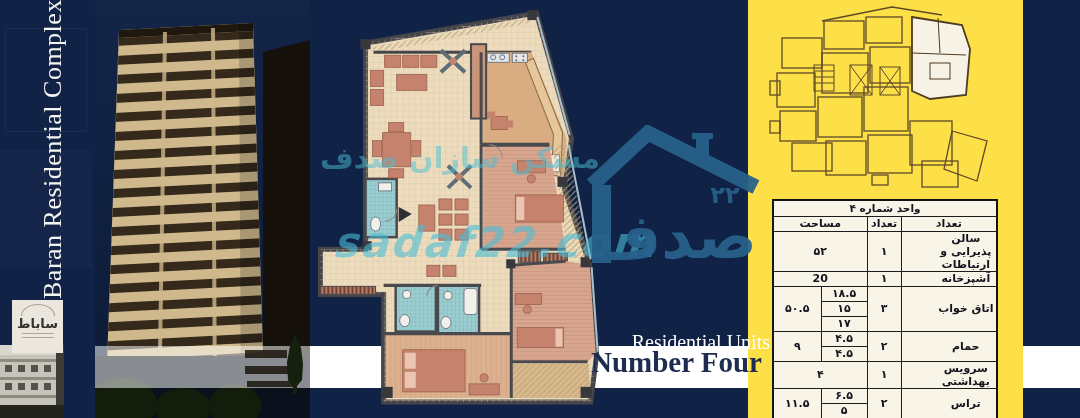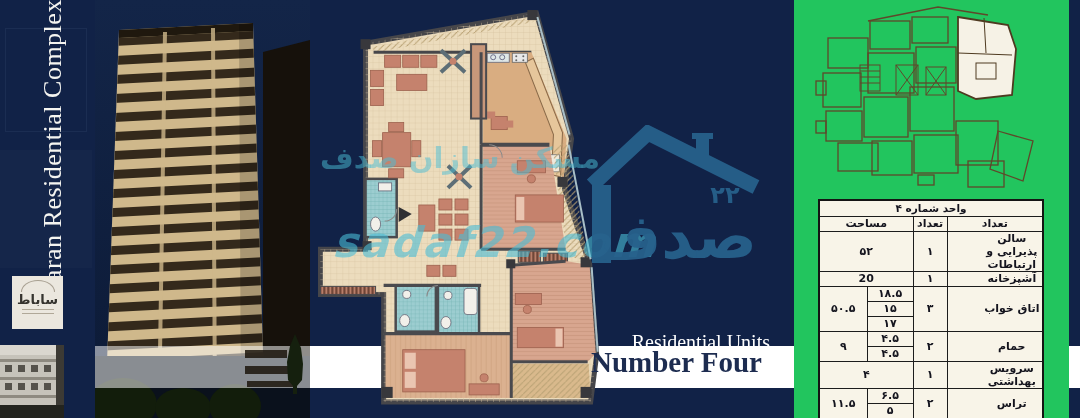--- a/index.html
+++ b/index.html
@@ -14,38 +14,38 @@
 
   
   .white-band{left:95px;top:346px;width:985px;height:42px;background:#ffffff;z-index:1;}
 
   
   .photo{left:95px;top:0;width:215px;height:418px;z-index:2;}
   .tree{left:283px;top:334px;width:24px;height:60px;z-index:3;}
   .lowrise{left:0;top:345px;width:64px;height:73px;z-index:2;}
 
   
-  .dev-card{left:12px;top:276px;width:51px;height:53px;background:#ebe7de;z-index:3;
+  .dev-card{left:12px;top:300px;width:51px;height:53px;background:#ebe7de;z-index:3;
             text-align:center;overflow:hidden;}
   .card-arch{margin:4px auto 0;width:34px;height:12px;border:1px solid #a79f90;border-bottom:none;
              border-radius:17px 17px 0 0 / 12px 12px 0 0;}
   .card-name{font-family:"DejaVu Sans",sans-serif;font-size:13px;font-weight:bold;color:#35332e;
              line-height:16px;direction:rtl;}
   .card-line{width:32px;height:5px;margin:1px auto 0;border-top:1px solid #b0a898;border-bottom:1px solid #b0a898;}
 
   
   .v-title{left:-91px;top:130px;width:298px;height:40px;transform:rotate(-90deg);
            font-family:"Liberation Serif","DejaVu Serif",serif;font-size:26px;color:#f4f4f0;
            letter-spacing:.5px;white-space:nowrap;z-index:2;}
 
   
   .plan{left:318px;top:8px;width:284px;height:402px;z-index:3;}
 
   
-  .cream-panel{left:794px;top:0;width:275px;height:418px;background:#22c55e;z-index:2;}
+  .cream-panel{left:748px;top:0;width:275px;height:418px;background:#fde047;z-index:2;}
   .siteplan{position:absolute;left:14px;top:3px;width:246px;height:193px;}
   .table-wrap{position:absolute;left:24px;top:199px;width:226px;}
   table.unit{border-collapse:collapse;table-layout:fixed;width:224px;background:#f8f4e8;
              border:2px solid #141414;}
   table.unit td{border:1px solid #1c1c1c;font-size:11px;font-weight:bold;color:#14141e;
                 text-align:center;vertical-align:middle;height:15px;padding:0 2px;
                 font-family:"DejaVu Sans",sans-serif;}
   table.unit td.c-name{text-align:center;padding-left:36px;}
   table.unit tr.t-title td{height:16px;font-size:10.5px;}
   table.unit tr.t-total td{height:18px;}

